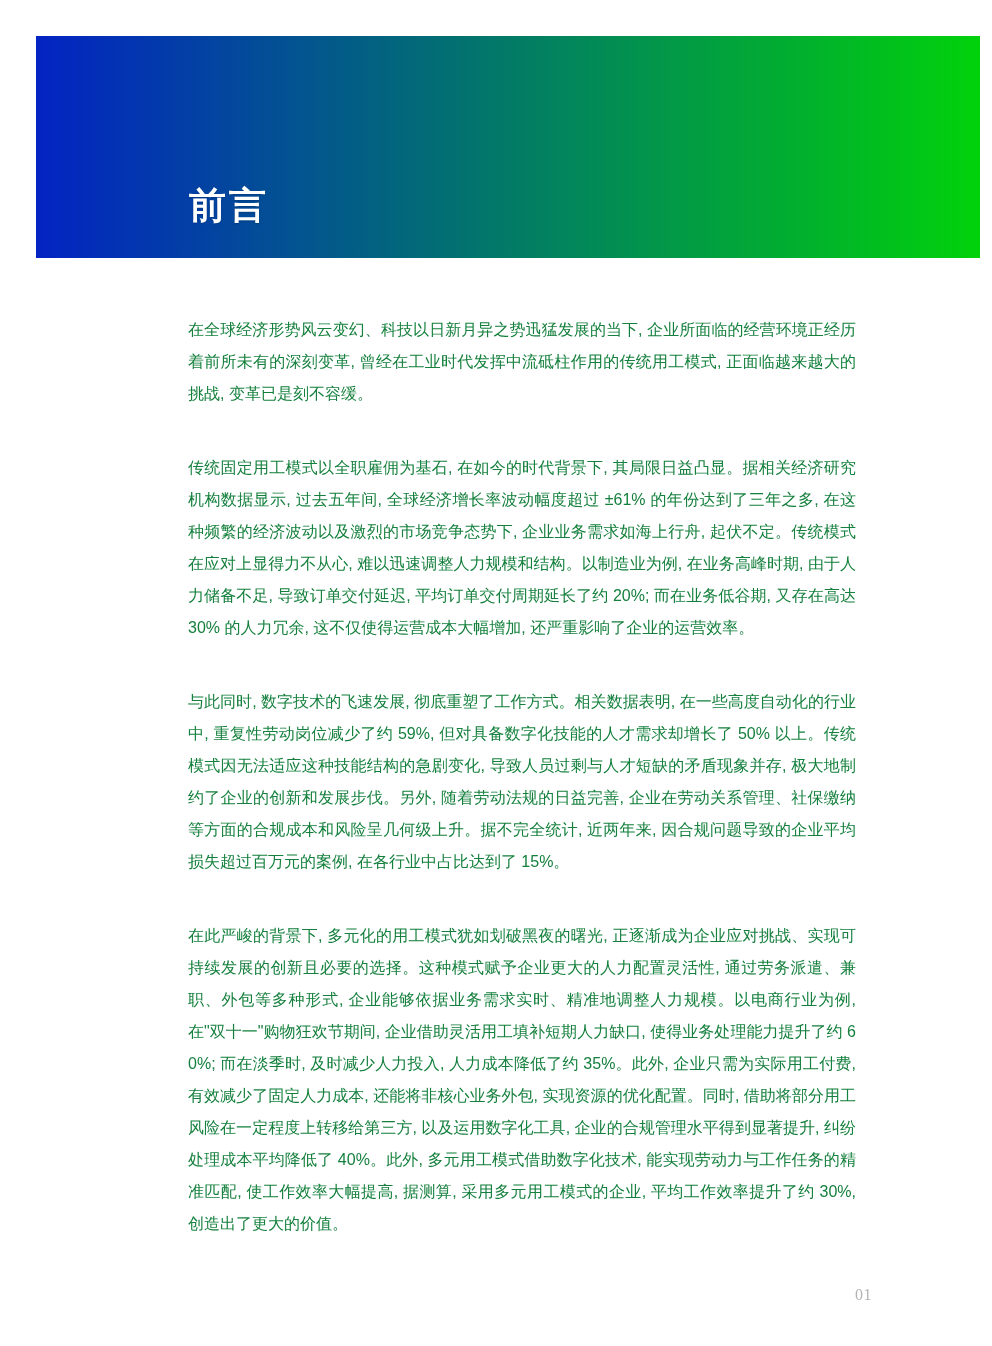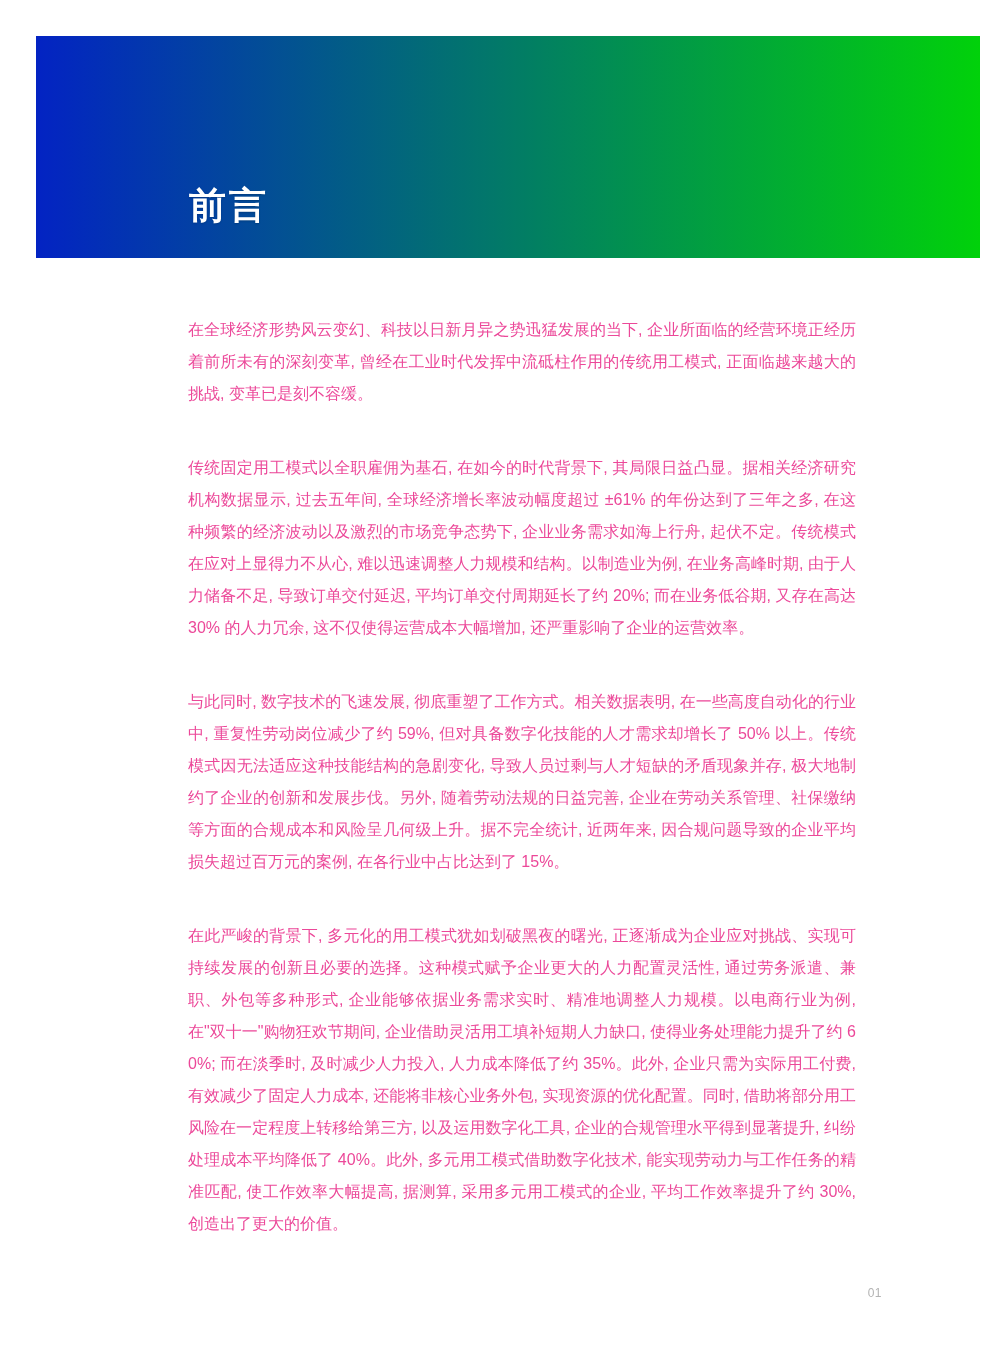--- a/index.html
+++ b/index.html
@@ -35,30 +35,31 @@
   }
   .content {
     padding: 44px 136px 0 140px;
     color: #333333;
   }
   .content p {
     font-size: 16px;
     line-height: 32px;
     text-align: justify;
     margin-bottom: 18px;
-    color: #ec4899;
+    color: #15803d;
     word-break: break-all;
   }
   .page-number {
     position: absolute;
     top: 1250px;
-    right: 122px;
-    font-size: 12px;
+    right: 132px;
+    font-size: 16px;
     color: #b3b3b3;
     letter-spacing: 0.5px;
+    font-family: Liberation Serif, serif;
   }
 </style>
 </head>
 <body>
 
 <div class="page" style="background: rgb(255, 255, 255);">
 
   <div class="banner" style="background: linear-gradient(90deg, rgb(3, 35, 195) 0%, rgb(1, 214, 6) 100%);">
     <div class="banner-title" style="color: rgb(255, 255, 255);">前言</div>
   </div>

